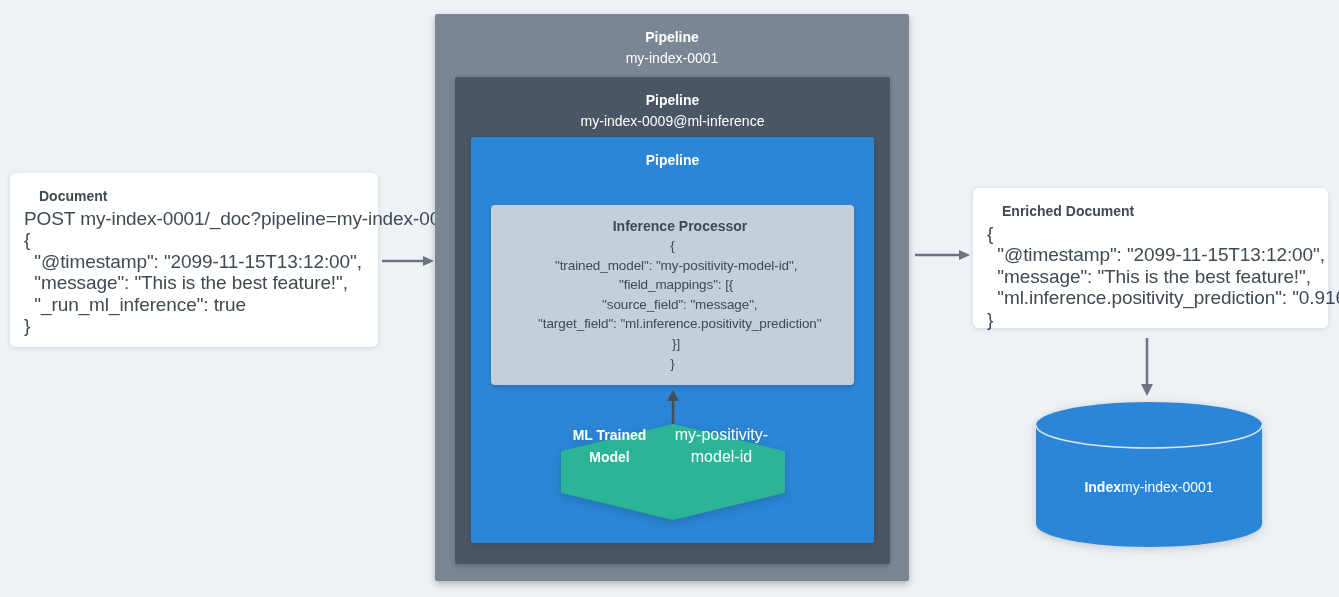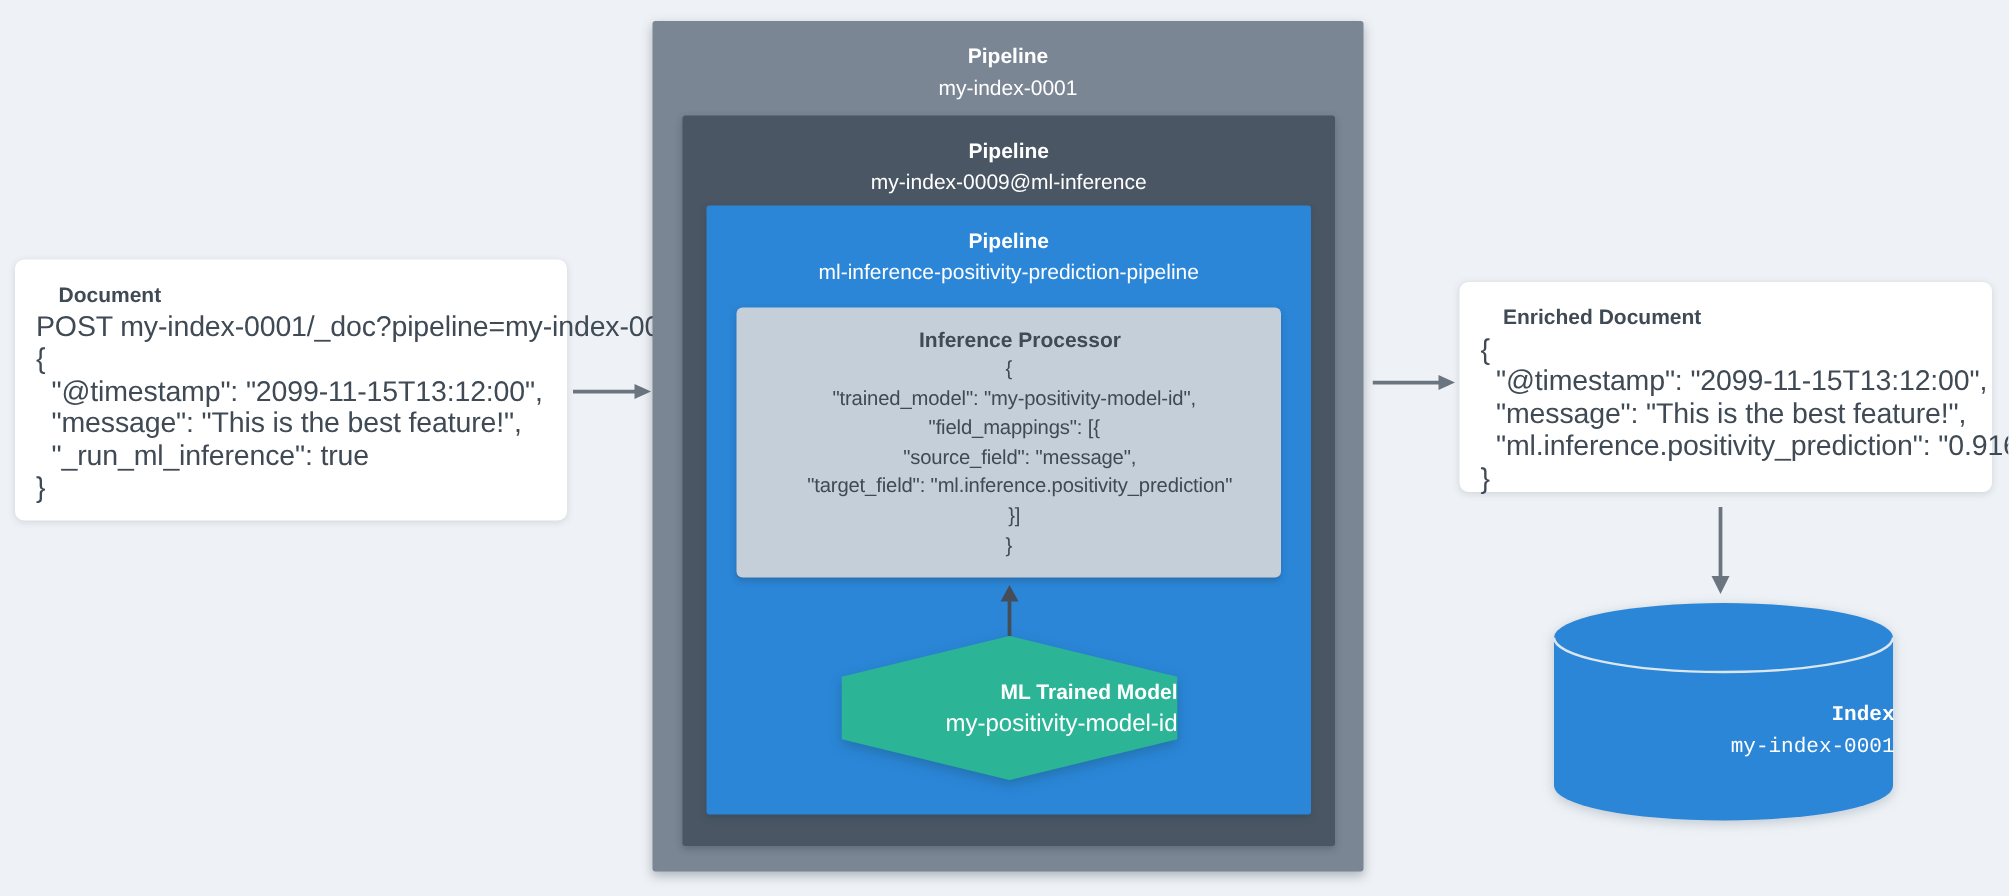--- a/index.html
+++ b/index.html
@@ -38,37 +38,37 @@
 
   
   .processor{position:absolute;left:20px;top:68px;width:363px;height:180px;background:var(--processor-bg);
              border-radius:4px;box-shadow:0 2px 4px rgba(40,55,70,.28);padding:11px 13px;color:var(--text-dark);text-align:center;}
   .processor .card-title{line-height:20px;}
   .processor .code{font-size:13.5px;line-height:19.6px;}
 
   
   .hexagon{position:absolute;left:90px;top:287px;width:224px;height:96px;filter:drop-shadow(0 3px 4px rgba(15,60,60,.28));}
   .hexagon svg{position:absolute;inset:0;}
-  .hex-text{position:absolute;inset:0;display:flex;flex-direction:column;align-items:flex-end;justify-content:center;
+  .hex-text{position:absolute;inset:0;display:flex;flex-direction:row;align-items:flex-start;justify-content:center;
             color:var(--text-light);text-align:center;}
   .hex-title{font-size:14px;font-weight:700;line-height:22px;}
   .hex-name{font-size:16px;line-height:22px;}
 
   
   .arrow{position:absolute;}
   .arrow-doc{left:382px;top:255px;color:var(--arrow);}
   .arrow-out{left:915px;top:249px;color:var(--arrow);}
   .arrow-model{left:195px;top:253px;color:var(--arrow-dark);}
   .arrow-index{left:1140px;top:338px;color:var(--arrow);}
 
   
   .cylinder{position:absolute;left:1035px;top:401px;width:228px;height:147px;filter:drop-shadow(0 2px 4px rgba(50,70,95,.25));}
   .cylinder svg{position:absolute;inset:0;}
-  .cyl-text{position:absolute;inset:0;display:flex;flex-direction:column;align-items:flex-end;justify-content:center;
-            padding-top:26px;color:var(--text-light);text-align:center;font-family:Liberation Mono, monospace;}
+  .cyl-text{position:absolute;inset:0;display:flex;flex-direction:row;align-items:center;justify-content:center;
+            padding-top:26px;color:var(--text-light);text-align:center;}
   .cyl-title{font-size:14px;font-weight:700;line-height:21px;}
   .cyl-name{font-size:14px;line-height:21px;}
 </style>
 </head>
 <body>
 
 <div class="canvas">
 
   <div class="card doc-card">
     <div class="card-title">Document</div>
@@ -93,21 +93,20 @@
 
     <div class="pipe-box dark-box">
       <div class="pipe-header">
         <div class="pipe-label">Pipeline</div>
         <div class="pipe-name">my-index-0009@ml-inference</div>
       </div>
 
       <div class="pipe-box blue-box">
         <div class="pipe-header">
           <div class="pipe-label">Pipeline</div>
-          <div class="pipe-name">ml-inference-positivity-prediction-pipeline</div>
         </div>
 
         <div class="processor">
           <div class="card-title">Inference Processor</div>
           <pre class="code">{
   "trained_model": "my-positivity-model-id",
   "field_mappings": [{
     "source_field": "message",
     "target_field": "ml.inference.positivity_prediction"
   }]

